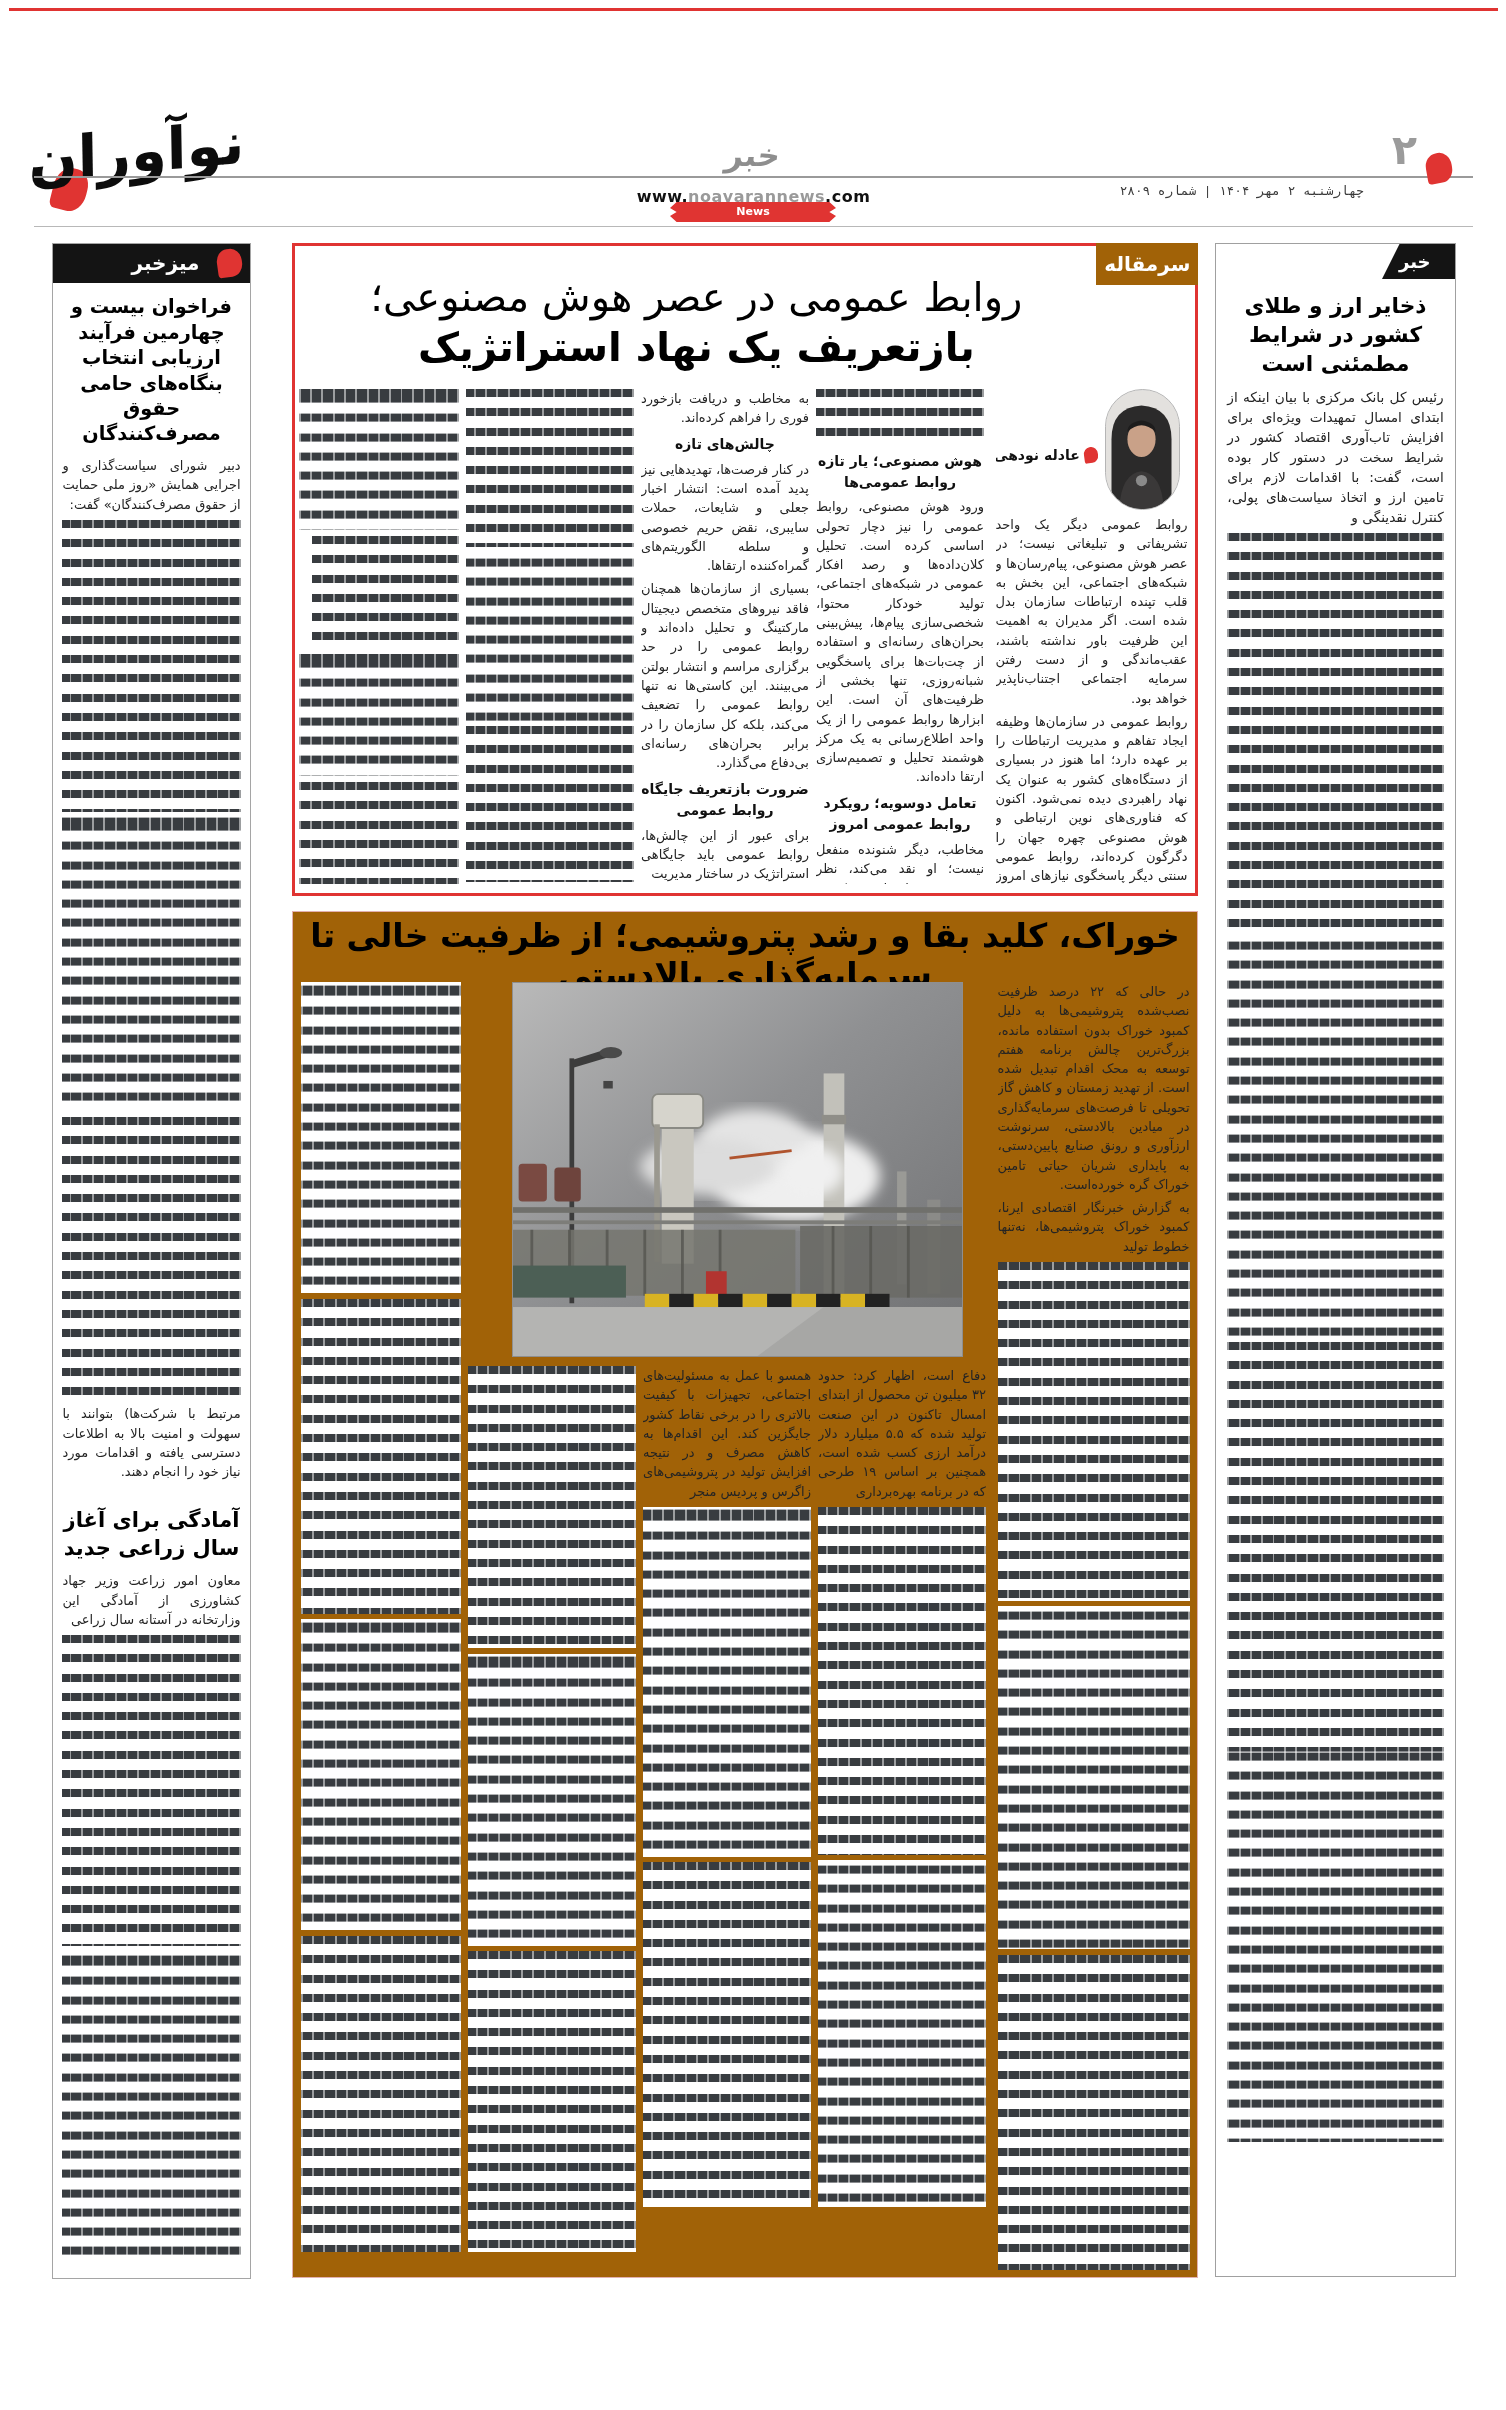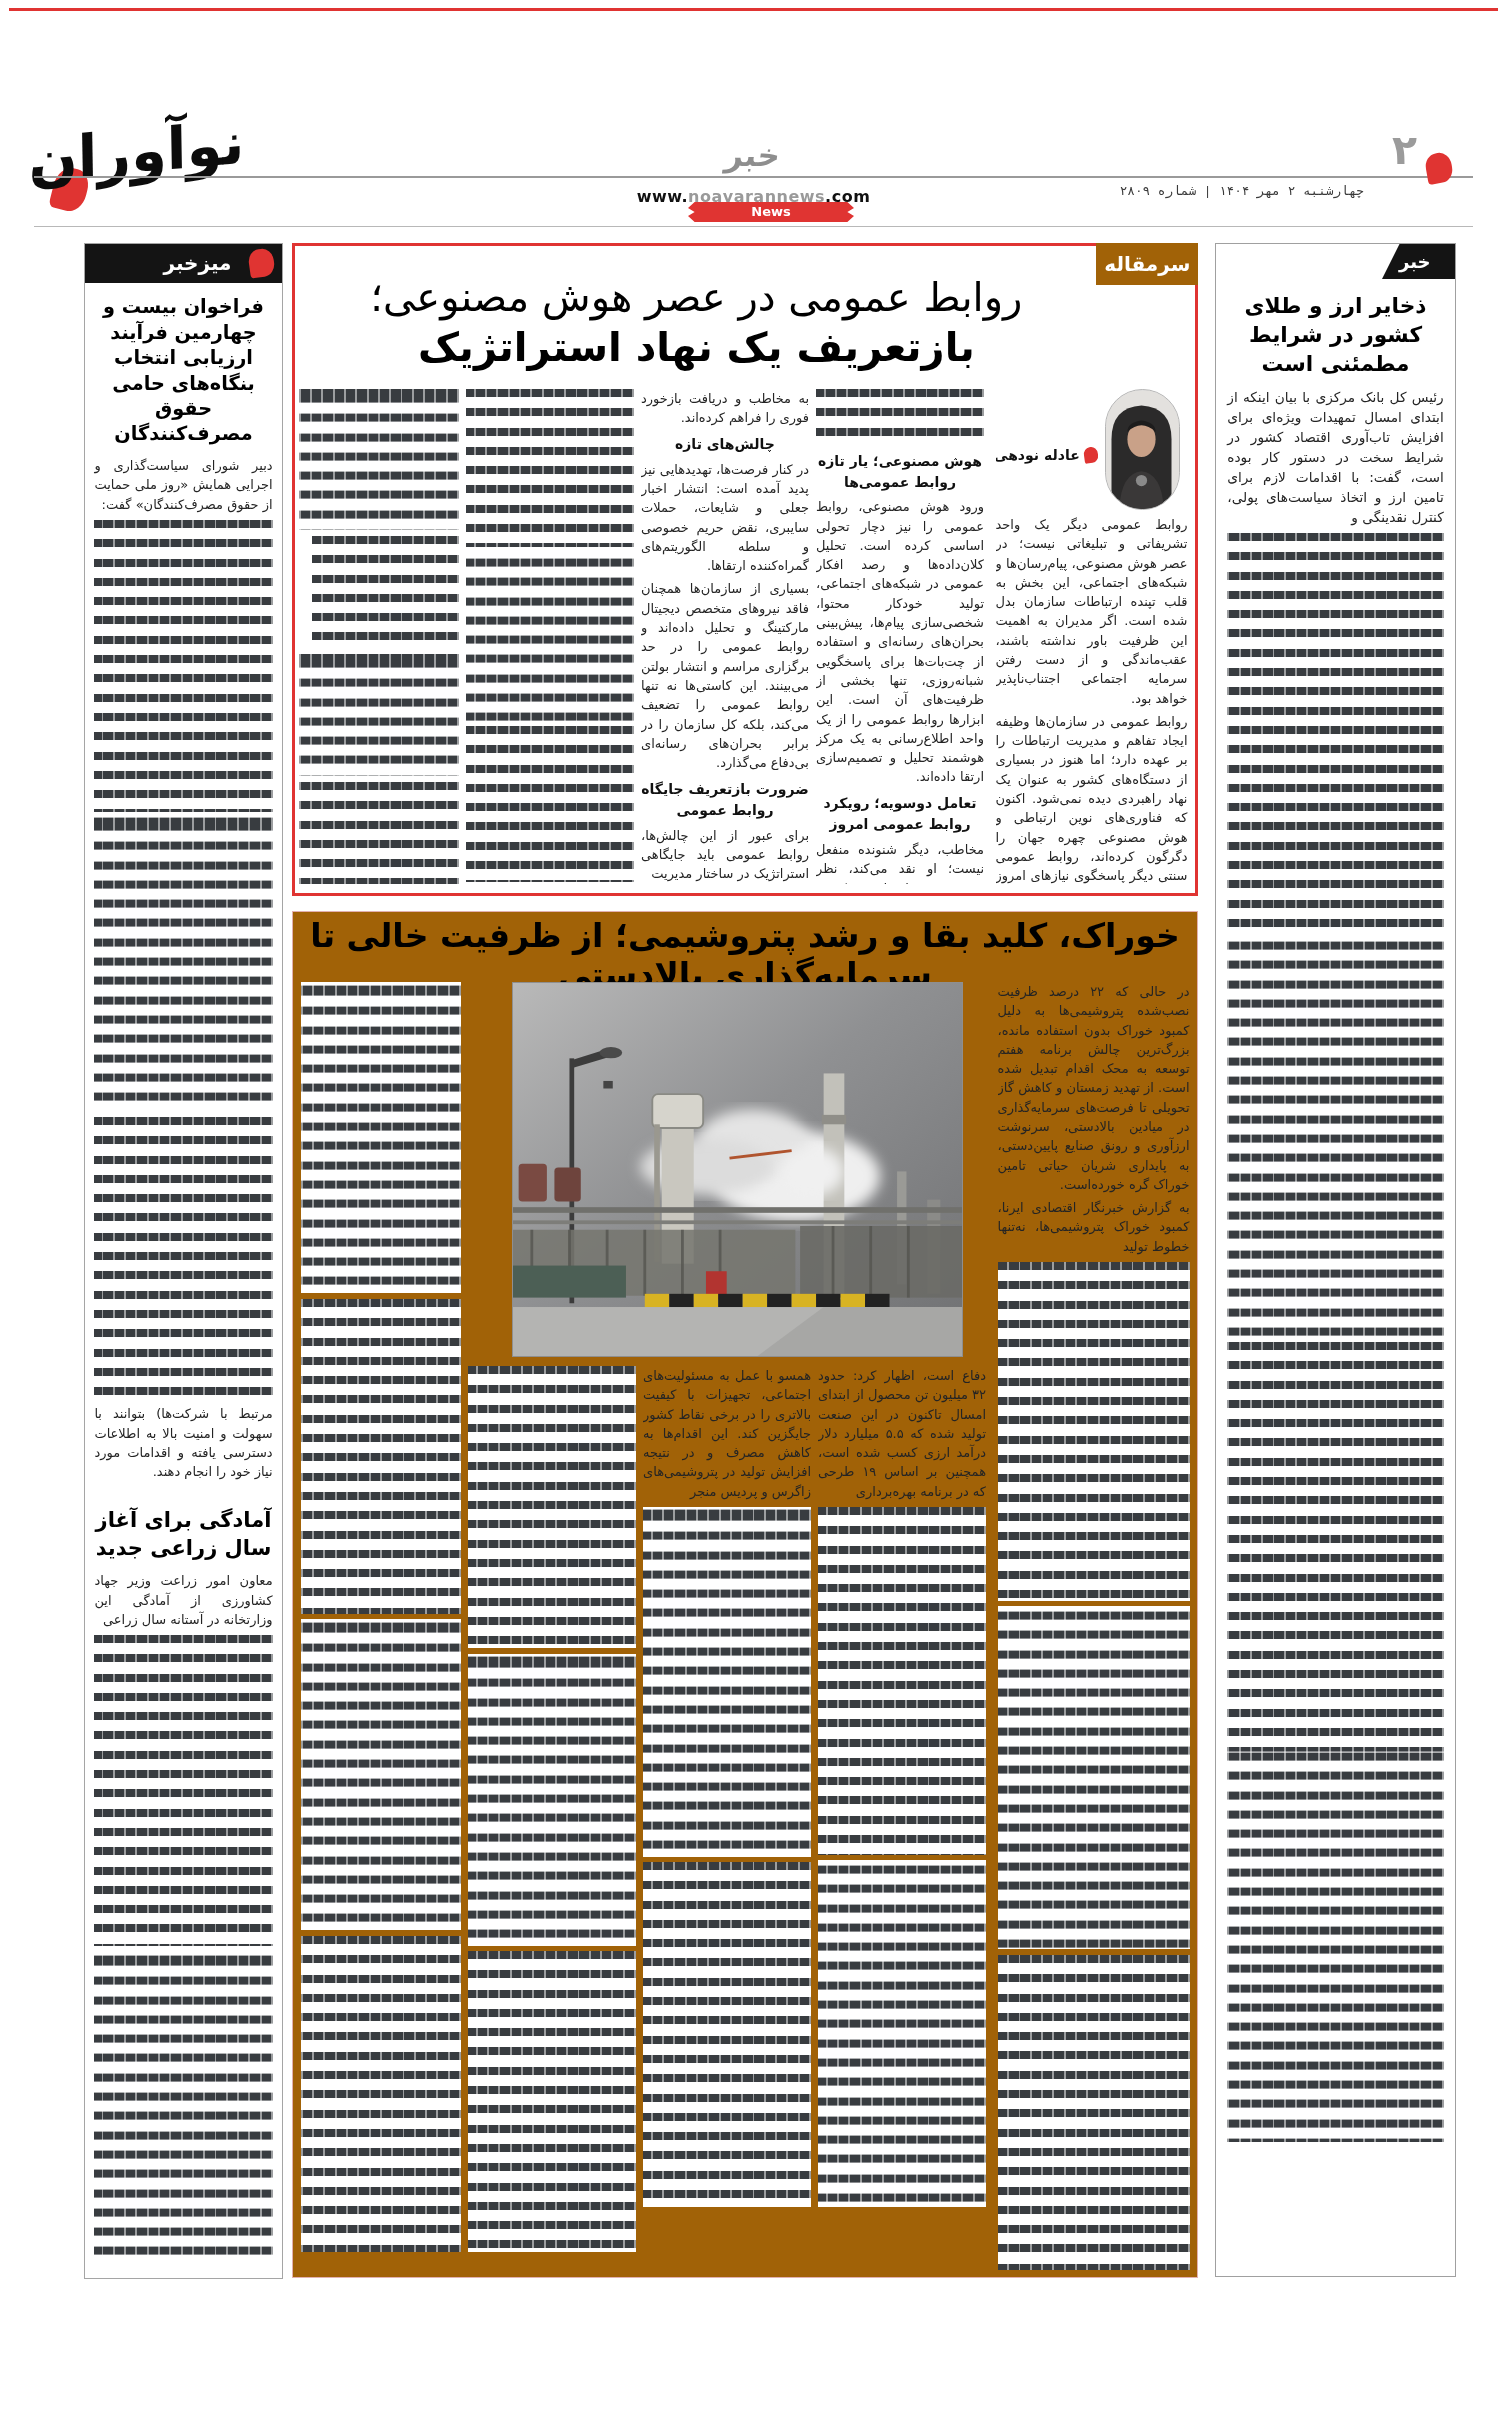--- a/index.html
+++ b/index.html
@@ -8,31 +8,31 @@
   
   .topline{position:absolute;left:9.4px;right:9.4px;top:7.5px;height:3.8px;background:#e03432;}
   .logo{position:absolute;left:28px;top:119px;width:217px;height:105px;direction:rtl;}
   .logo .txt{position:absolute;right:0;top:3.8px;font-size:58px;font-weight:900;color:#0c0c0c;transform:rotate(-5deg) skewX(-4deg);letter-spacing:-1.9px;line-height:1;}
   .logo .dot{position:absolute;left:24.5px;top:49px;width:34px;height:43px;background:#e03432;border-radius:48% 42% 46% 16%;transform:rotate(14deg);}
   .khabar-word{position:absolute;left:659px;width:188px;top:137px;text-align:center;font-size:31px;font-weight:700;color:#8e8e8e;transform:skewX(-8deg);}
   .hairline1{position:absolute;left:34px;right:34px;top:176px;height:1.9px;background:#9a9a9a;z-index:0;}
   .hairline2{position:absolute;left:34px;right:34px;top:226px;height:1.4px;background:#b8b8b8;}
   .site{position:absolute;left:565px;width:377px;top:187px;text-align:center;font-size:16px;font-weight:700;color:#111;direction:ltr;letter-spacing:0.5px;}
   .site .mid{color:#9a9a9a;}
-  .ribbon{position:absolute;left:688px;top:202px;width:166px;height:20px;background:#e03432;color:#fff;text-align:center;font-size:13px;font-weight:700;line-height:20px;direction:ltr;clip-path:polygon(4% 0,96% 0,100% 30%,96% 50%,100% 70%,96% 100%,4% 100%,0 70%,4% 50%,0 30%);}
+  .ribbon{position:absolute;left:670px;top:202px;width:166px;height:20px;background:#e03432;color:#fff;text-align:center;font-size:11px;font-weight:700;line-height:20px;direction:ltr;clip-path:polygon(4% 0,96% 0,100% 30%,96% 50%,100% 70%,96% 100%,4% 100%,0 70%,4% 50%,0 30%);}
   .pagenum{position:absolute;left:1392px;top:126px;font-size:41px;font-weight:700;color:#9b9b9b;}
   .pagenum-diamond{position:absolute;left:1426px;top:153px;width:26px;height:30px;background:#e03432;border-radius:46% 46% 46% 14%;transform:rotate(-10deg);}
   .dateline{position:absolute;right:143px;top:183px;font-size:12.7px;color:#3a3a3a;font-weight:500;font-family:Liberation Mono, monospace;}
   
   .body p{margin:0 0 3.8px 0;font-size:13px;line-height:19.3px;color:#242424;text-align:justify;}
   .sub{font-weight:700;font-size:14px;text-align:center;color:#111;margin:6.6px 0 4.7px;line-height:21px;}
   .greek{background-image:repeating-linear-gradient(to left,rgba(255,255,255,.5) 0 1.9px,transparent 1.9px 11.3px),repeating-linear-gradient(to bottom,#383c40 0 8px,#ffffff 8px 19.3px);margin:5.6px 0;}
   .gB{background-position:0 5.6px,0 5.6px;}
   
-  .leftbox{position:absolute;left:52px;top:243px;width:199px;height:2036px;border:1.4px solid #a5a5a5;background:#fff;margin-left:32px;}
+  .leftbox{position:absolute;left:52px;top:243px;width:199px;height:2036px;border:1.4px solid #a5a5a5;background:#fff;}
   .leftbox .band{position:relative;height:39px;background:#141414;color:#fff;text-align:center;font-size:20px;font-weight:700;line-height:39px;padding-left:28px;}
   .leftbox .band .leaf{position:absolute;right:8.5px;top:4.7px;width:24.5px;height:28px;background:#e03432;border-radius:46% 46% 46% 14%;transform:rotate(-8deg);}
   .leftbox h2{margin:11.3px 7.5px 9.4px;font-size:19.3px;line-height:25.4px;font-weight:800;text-align:center;color:#000;}
   .leftbox .body{margin:0 9.4px;}
   
   .edbox{position:absolute;left:292px;top:243px;width:906px;height:653px;border:3.3px solid #e03432;background:#fff;}
   .edtab{position:absolute;top:-3.3px;right:-3.3px;width:102px;height:42px;background:#a16207;color:#fff;font-size:20px;font-weight:800;text-align:center;line-height:42px;}
   .edtitle{position:absolute;top:26px;left:11.3px;width:780px;text-align:center;color:#000;}
   .edtitle .l1{font-size:40px;font-weight:400;line-height:51px;letter-spacing:-0.9px;}
   .edtitle .l2{font-size:40px;font-weight:900;line-height:49px;letter-spacing:-0.9px;}

